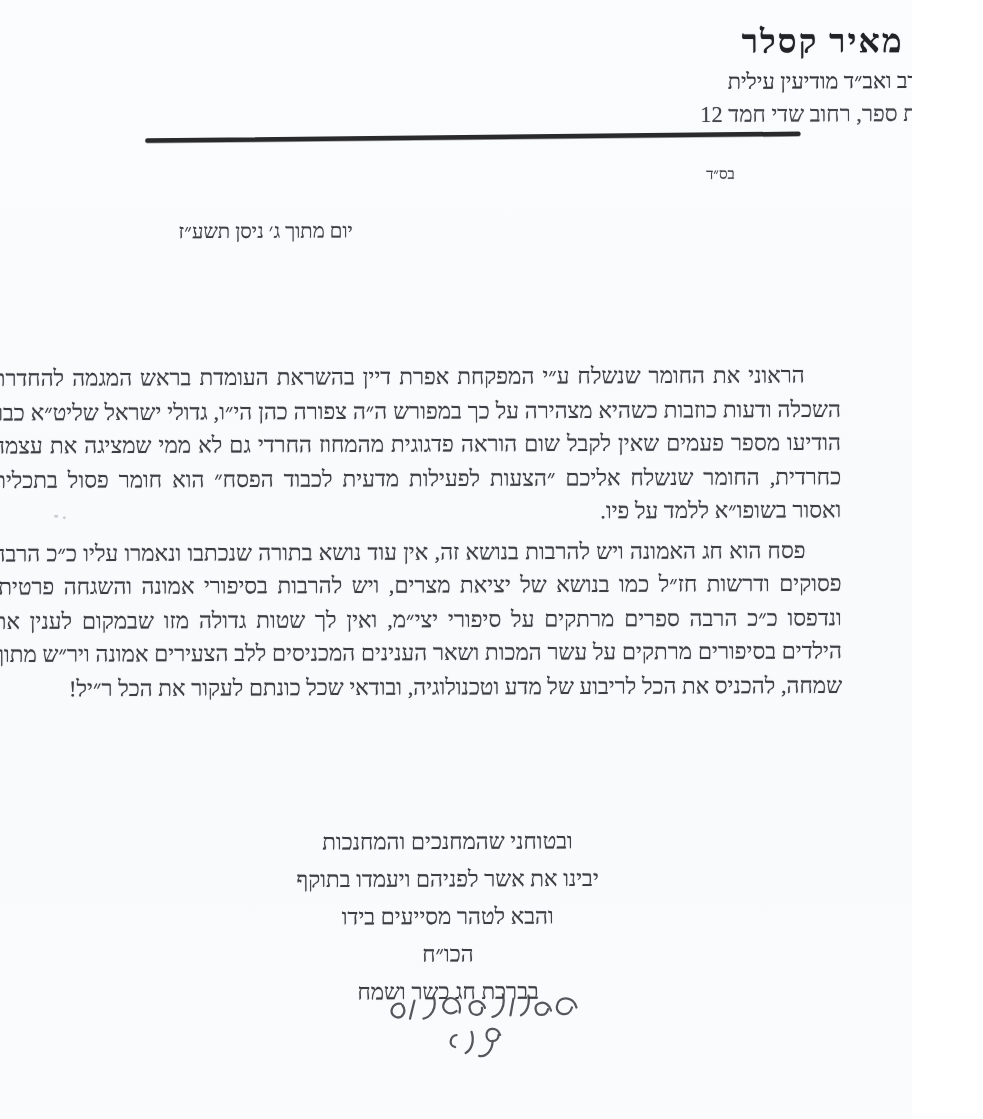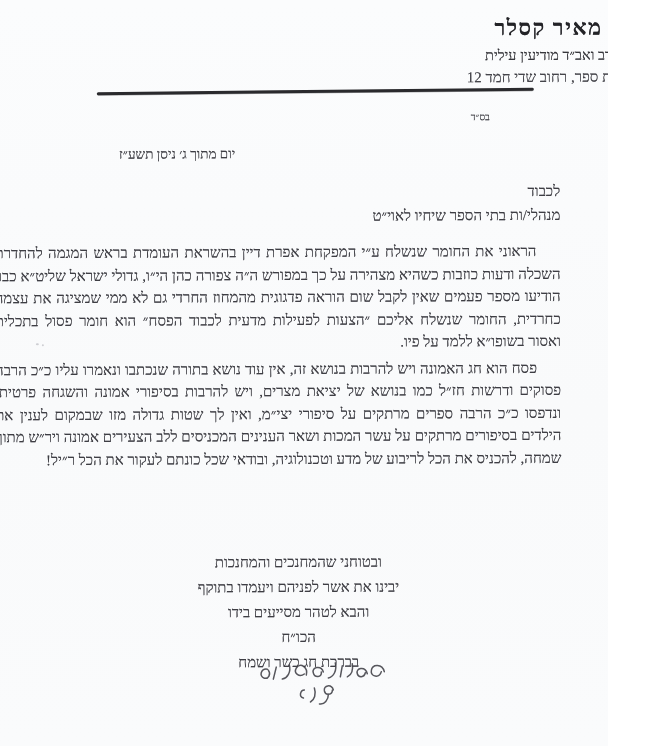--- a/index.html
+++ b/index.html
@@ -91,24 +91,20 @@
       <div class="lh-title">רב ואב״ד מודיעין עילית</div>
       <div class="lh-address">קרית ספר, רחוב שדי חמד 12</div>
     </header>
 
     <div class="divider"></div>
 
     <div class="bsd">בס״ד</div>
 
     <div class="date">יום מתוך ג׳ ניסן תשע״ז</div>
 
-    <div class="recipient">
-      <div>לכבוד</div>
-      <div>מנהלי/ות בתי הספר שיחיו לאוי״ט</div>
-    </div>
 
     <main class="body-text">
       <p>הראוני את החומר שנשלח ע״י המפקחת אפרת דיין בהשראת העומדת בראש המגמה להחדרת השכלה ודעות כוזבות כשהיא מצהירה על כך במפורש ה״ה צפורה כהן הי״ו, גדולי ישראל שליט״א כבר הודיעו מספר פעמים שאין לקבל שום הוראה פדגוגית מהמחוז החרדי גם לא ממי שמציגה את עצמה כחרדית, החומר שנשלח אליכם ״הצעות לפעילות מדעית לכבוד הפסח״ הוא חומר פסול בתכלית ואסור בשופו״א ללמד על פיו.</p>
       <p>פסח הוא חג האמונה ויש להרבות בנושא זה, אין עוד נושא בתורה שנכתבו ונאמרו עליו כ״כ הרבה פסוקים ודרשות חז״ל כמו בנושא של יציאת מצרים, ויש להרבות בסיפורי אמונה והשגחה פרטית, ונדפסו כ״כ הרבה ספרים מרתקים על סיפורי יצי״מ, ואין לך שטות גדולה מזו שבמקום לענין את הילדים בסיפורים מרתקים על עשר המכות ושאר הענינים המכניסים ללב הצעירים אמונה ויר״ש מתוך שמחה, להכניס את הכל לריבוע של מדע וטכנולוגיה, ובודאי שכל כונתם לעקור את הכל ר״יל!</p>
     </main>
 
     <div class="closing">
       <div>ובטוחני שהמחנכים והמחנכות</div>
       <div>יבינו את אשר לפניהם ויעמדו בתוקף</div>
       <div>והבא לטהר מסייעים בידו</div>

